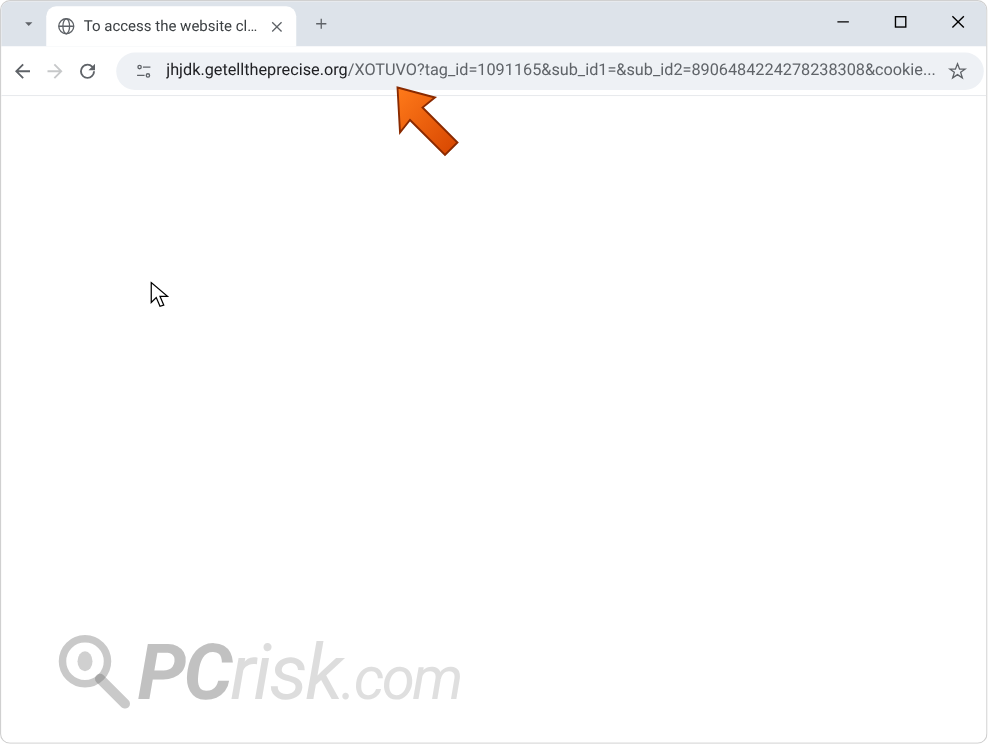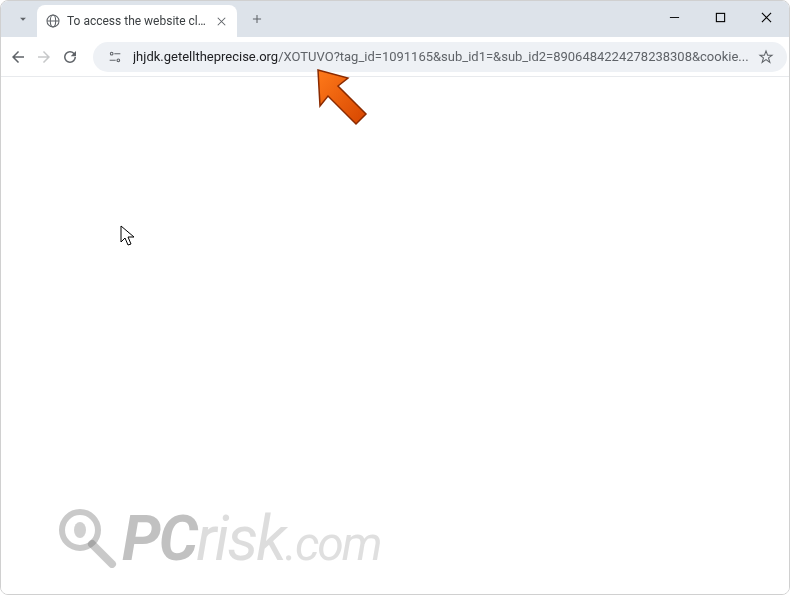--- a/index.html
+++ b/index.html
@@ -45,21 +45,21 @@
 
 .content { flex: 1; background: #fff; position: relative; }
 
 
 .pointer-arrow { position: absolute; left: 310px; top: 64px; pointer-events: none; z-index: 10; }
 
 
 .cursor { position: absolute; left: 120px; top: 225px; pointer-events: none; z-index: 9; }
 
 
-.watermark { position: absolute; left: 52px; bottom: 20px; font-size: 62px; font-weight: 700; font-style: italic; color: rgba(120,120,120,0.35); font-family: Arial, sans-serif; letter-spacing: -2px; pointer-events: none; user-select: none; }
+.watermark { position: absolute; left: 40px; bottom: 20px; font-size: 62px; font-weight: 700; font-style: italic; color: rgba(120,120,120,0.35); font-family: Arial, sans-serif; letter-spacing: -2px; pointer-events: none; user-select: none; }
 .watermark .pc { color: rgba(100,100,100,0.4); }
 .watermark .risk { color: rgba(150,150,150,0.32); font-weight: 400; }
 .watermark .dotcom { font-size: 48px; color: rgba(150,150,150,0.3); font-weight: 400; }
 </style>
 </head>
 <body>
 
 <div class="browser-window">
 
   <div class="titlebar">

